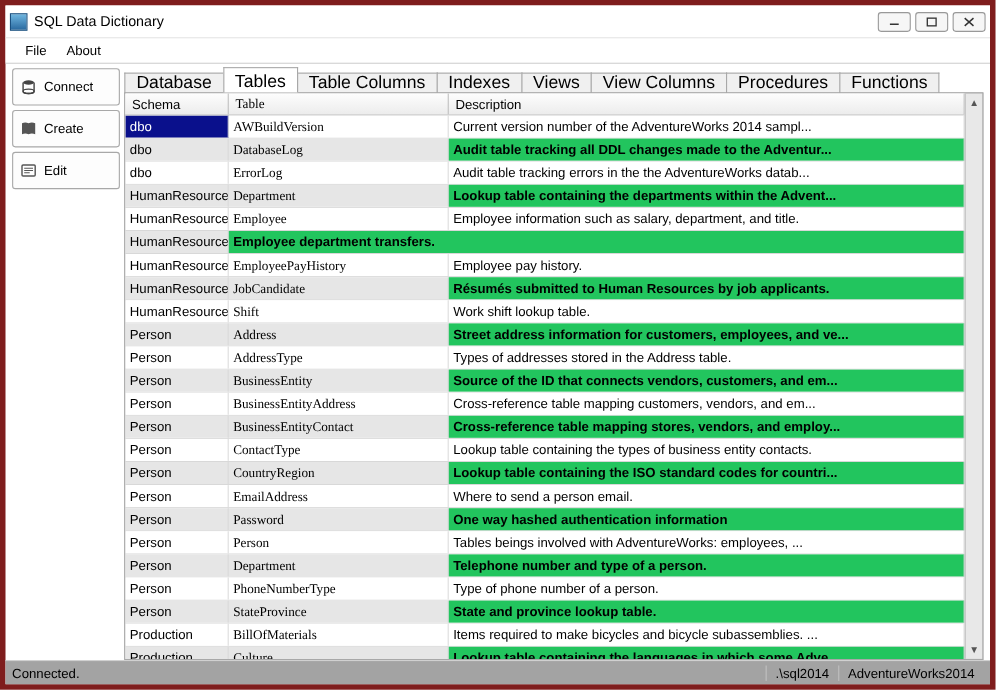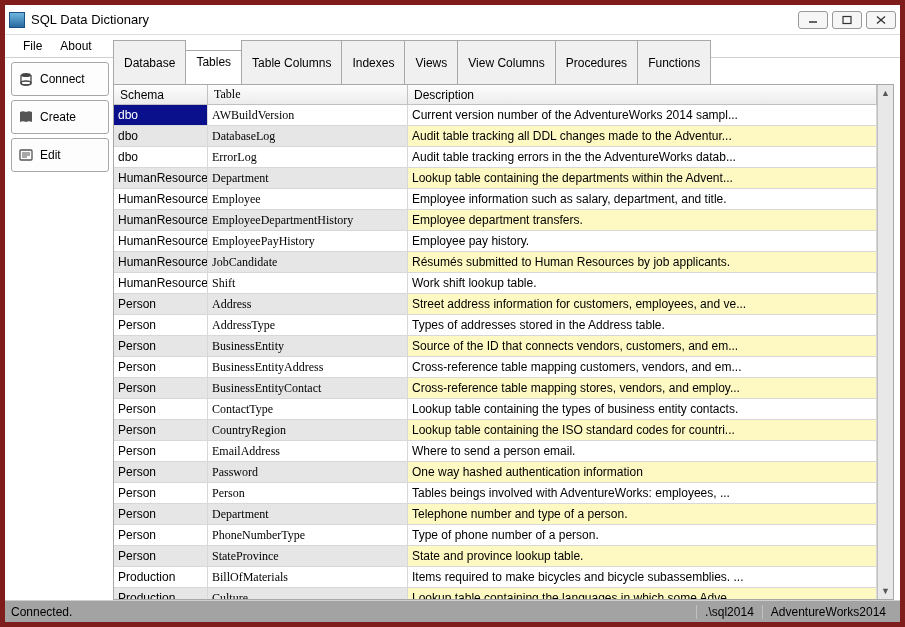--- a/index.html
+++ b/index.html
@@ -86,27 +86,27 @@
     display: flex;
     flex-direction: column;
     min-width: 0;
   }
   .tabs {
     display: flex;
     align-items: flex-end;
     height: 22px;
   }
   .tab {
-    padding: 15px 10px;
+    padding: 0 10px;
     border: 1px solid #a8a8a8;
     border-bottom: none;
     background: #f0f0f0;
     margin-right: -1px;
     cursor: pointer;
-    font-size: 12px;
+    font-size: 16px;
     position: relative;
     top: 1px;
   }
   .tab.active {
     background: #fff;
     top: 0;
     padding-top: 4px;
     z-index: 2;
   }
   .grid-wrap {
@@ -160,21 +160,21 @@
   }
   .row.sel .cell.col-schema {
     background: #0a108c;
     color: #fff;
   }
   .row-alt-a .cell.col-table,
   .row-alt-a .cell.col-schema { background: #fff; }
   .row-alt-b .cell.col-table,
   .row-alt-b .cell.col-schema { background: #e6e6e6; }
   .row-alt-a .cell.col-desc { background: #fff; }
-  .row-alt-b .cell.col-desc { background: #fef9c3; }
+  .row-alt-b .cell.col-desc { background: #22c55e; font-weight: bold; }
   .vscroll {
     width: 16px;
     position: absolute;
     right: 0; top: 0; bottom: 0;
     background: #e8e8e8;
     border-left: 1px solid #c0c0c0;
     display:flex; flex-direction:column; align-items:center; justify-content:space-between;
   }
   .vscroll .arr {
     width: 16px; height: 16px;
@@ -304,21 +304,20 @@
                 <div class="cell col-table">Department</div>
                 <div class="cell col-desc">Lookup table containing the departments within the Advent...</div>
               </div>
               <div class="row row-alt-a">
                 <div class="cell col-schema">HumanResources</div>
                 <div class="cell col-table">Employee</div>
                 <div class="cell col-desc">Employee information such as salary, department, and title.</div>
               </div>
               <div class="row row-alt-b">
                 <div class="cell col-schema">HumanResources</div>
-                <div class="cell col-table">EmployeeDepartmentHistory</div>
                 <div class="cell col-desc">Employee department transfers.</div>
               </div>
               <div class="row row-alt-a">
                 <div class="cell col-schema">HumanResources</div>
                 <div class="cell col-table">EmployeePayHistory</div>
                 <div class="cell col-desc">Employee pay history.</div>
               </div>
               <div class="row row-alt-b">
                 <div class="cell col-schema">HumanResources</div>
                 <div class="cell col-table">JobCandidate</div>

